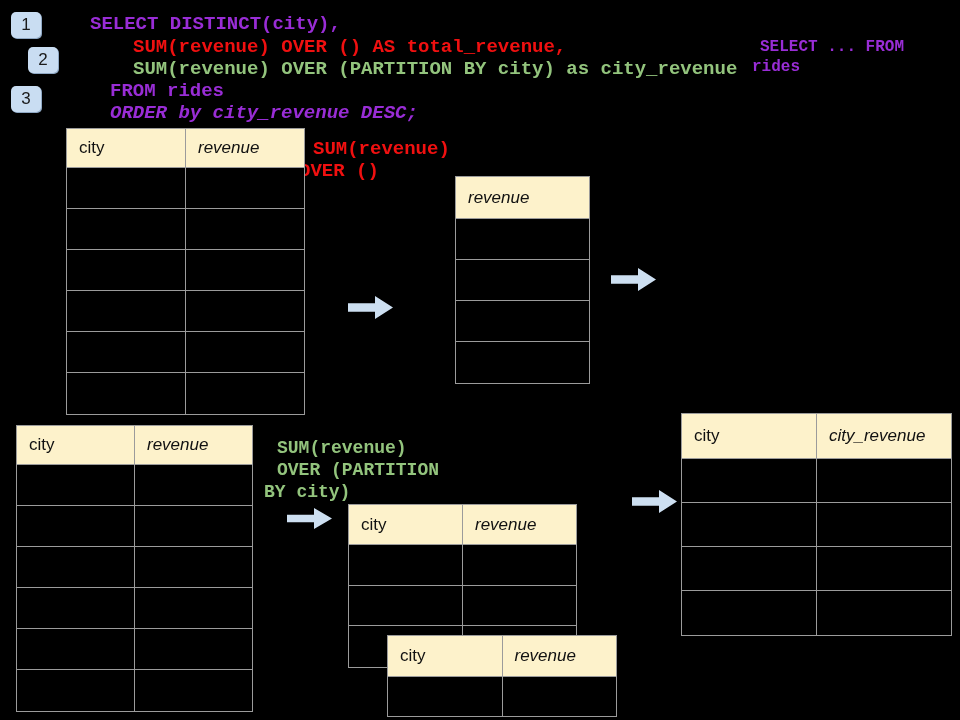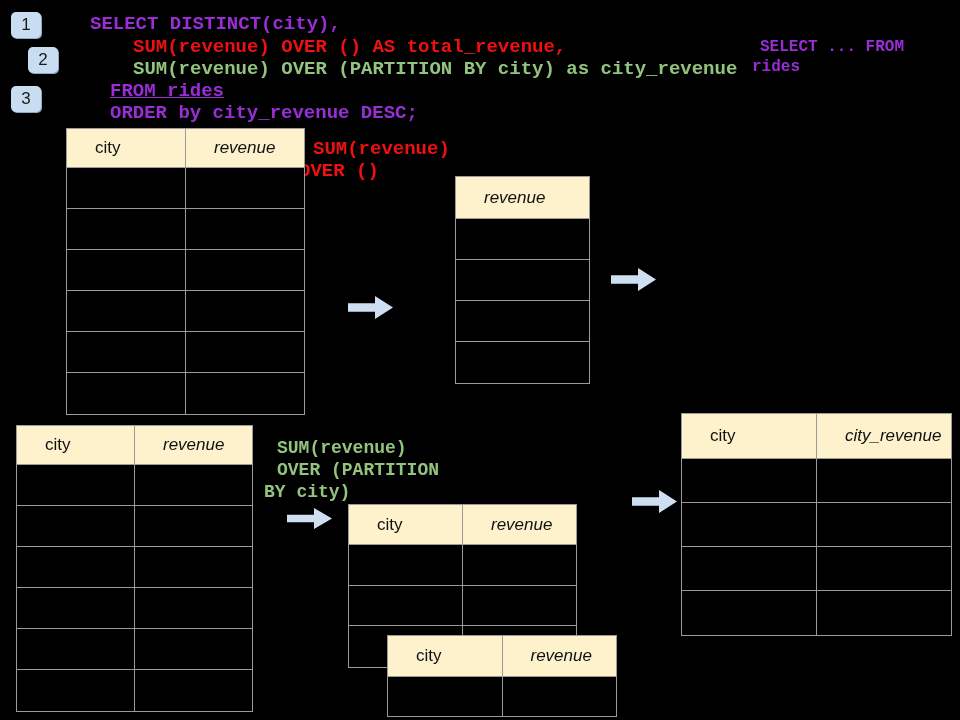--- a/index.html
+++ b/index.html
@@ -33,21 +33,21 @@
   .trow{display:flex;flex:1;}
   .trow.thead{flex:none;}
   .tcell{
     flex:1;border-right:1px solid #9b9b9b;border-bottom:1px solid #9b9b9b;
     box-sizing:border-box;
   }
   .tcell:last-child{border-right:none;font-style:italic;}
   .trow:last-child .tcell{border-bottom:none;}
   .hcell{
     background:#fdf2cb;color:#111;display:flex;align-items:center;
-    padding-left:28px;font-size:17px;
+    padding-left:12px;font-size:17px;
   }
   
   #t-source-top .thead{height:39px;}
   #t-total-result .thead{height:42px;}
   #t-partition-result .thead{height:45px;}
   #t-source-bottom .thead{height:39px;}
   #t-partition-step .thead{height:40px;}
   #t-partition-overlay .thead{height:41px;}
   
   .arrow{
@@ -60,22 +60,22 @@
 
 <div id="canvas">
 
   <div class="badge" style="left:11px;top:12px;">1</div>
   <div class="badge" style="left:28px;top:47px;">2</div>
   <div class="badge" style="left:11px;top:86px;">3</div>
 
   <div class="code sql c-purple" style="left:90px;top:13px;">SELECT DISTINCT(city),</div>
   <div class="code sql c-green" style="left:133px;top:58px;">SUM(revenue) OVER (PARTITION BY city) as city_revenue</div>
   <div class="code sql c-red" style="left:133px;top:36px;">SUM(revenue) OVER () AS total_revenue,</div>
-  <div class="code sql c-purple" style="left:110px;top:80px;text-decoration:underline;">FROM rides</div>
-  <div class="code sql c-purple" style="left:110px;top:102px;">ORDER by city_revenue DESC;</div>
+  <div class="code sql c-purple" style="left:110px;top:80px;">FROM rides</div>
+  <div class="code sql c-purple" style="left:110px;top:102px;font-style:italic;">ORDER by city_revenue DESC;</div>
 
   <div class="code note c-purple" style="left:752px;top:37px;margin-left:8px;">SELECT ... FROM</div>
   <div class="code note c-purple" style="left:752px;top:57px;">rides</div>
 
   <div class="code ann c-red" style="left:313px;top:138px;">SUM(revenue)</div>
   <div class="code ann c-red" style="left:299px;top:160px;">OVER ()</div>
 
   <div class="code ann-g code c-green" style="left:277px;top:437px;">SUM(revenue)</div>
   <div class="code ann-g code c-green" style="left:277px;top:459px;">OVER (PARTITION</div>
   <div class="code ann-g code c-green" style="left:264px;top:481px;">BY city)</div>

